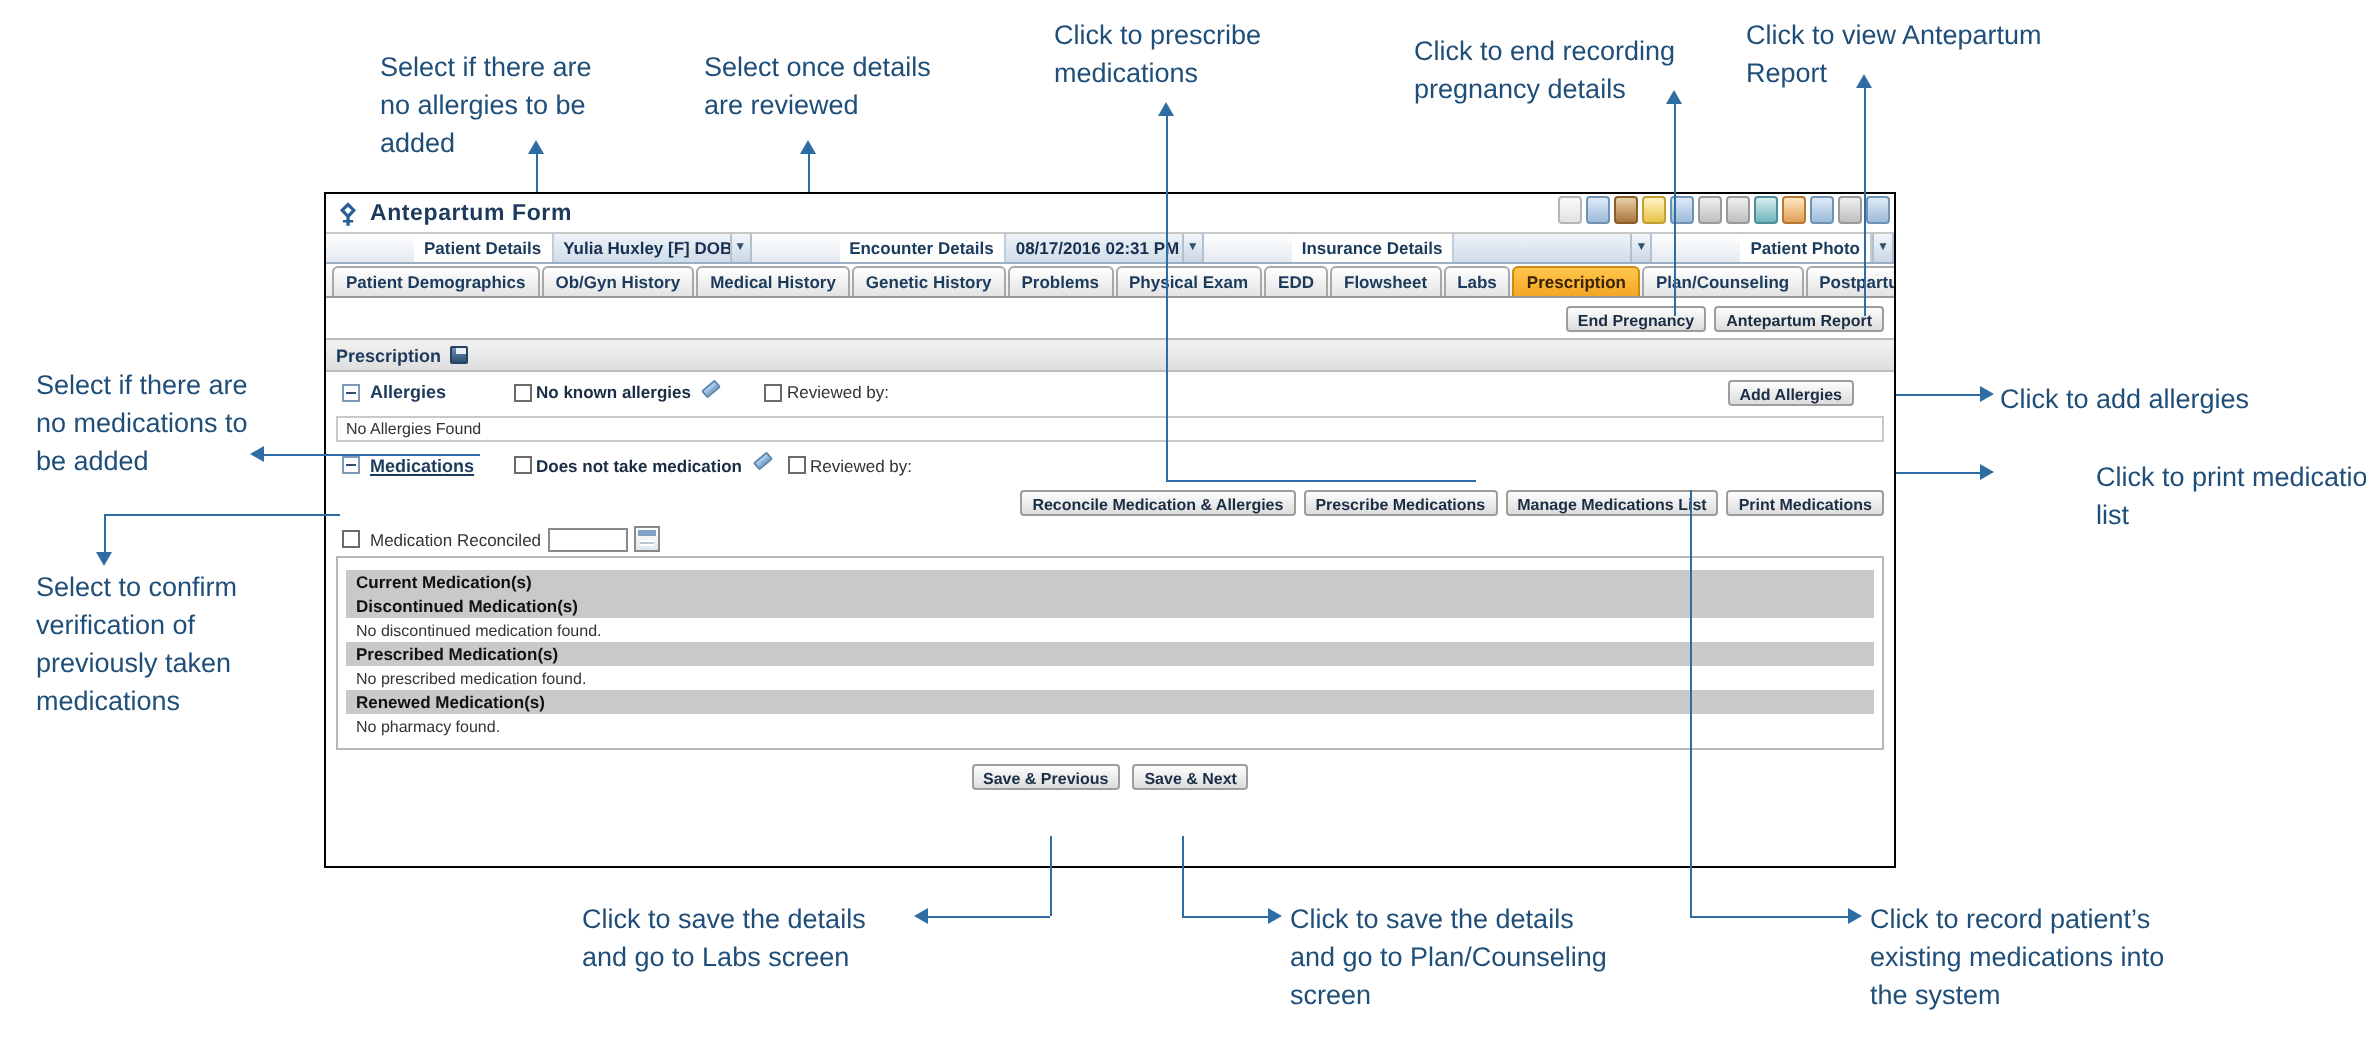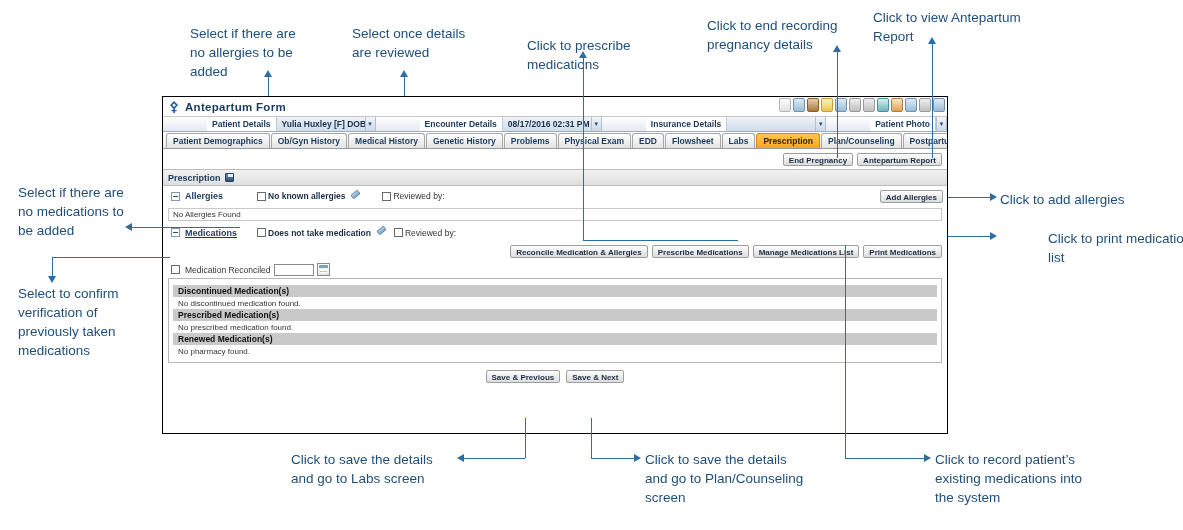--- a/index.html
+++ b/index.html
@@ -322,21 +322,21 @@
     <div class="row-line" style="height:20px;">
       <span class="collapse-box"></span>
       <span class="grp-label" style="width:72px;">Allergies</span>
       <span class="cb"></span>
       <span class="cb-text">No known allergies</span>
       <span class="pencil"></span>
       <span style="width:22px;"></span>
       <span class="cb"></span>
       <span class="cb-text norm">Reviewed by:</span>
       <span style="flex:1;"></span>
-      <button class="btn" style="margin-right:4px;">Add Allergies</button>
+      <button class="btn" style="margin-right:20px;">Add Allergies</button>
     </div>
 
     <div class="found-strip">No Allergies Found</div>
 
     <div class="row-line">
       <span class="collapse-box"></span>
       <span class="grp-label underlined" style="width:72px;">Medications</span>
       <span class="cb"></span>
       <span class="cb-text">Does not take medication</span>
       <span class="pencil"></span>
@@ -354,20 +354,21 @@
 
     <div class="recon-row">
       <span class="cb"></span>
       <span class="cb-text norm">Medication Reconciled</span>
       <span class="txtinput"></span>
       <span class="cal-btn"></span>
     </div>
 
 
     <div class="panel" id="med-panel">
+        <div class="grp-head">Current Medication(s)</div>
         <div class="grp-head">Discontinued Medication(s)</div>
         <div class="grp-empty">No discontinued medication found.</div>
         <div class="grp-head">Prescribed Medication(s)</div>
         <div class="grp-empty">No prescribed medication found.</div>
         <div class="grp-head">Renewed Medication(s)</div>
         <div class="grp-empty">No pharmacy found.</div>
       </div>
 
     <div class="footer-btns">
       <button class="btn">Save &amp; Previous</button>
@@ -380,21 +381,21 @@
 no allergies to be
 added</div>
 <div class="ann-line ann-v" style="left:268px; top:77px; height:19px;"></div>
 <div class="arrow arr-up" style="left:264px; top:70px;"></div>
 
 <div class="anno" style="left:352px; top:24px; width:135px;">Select once details
 are reviewed</div>
 <div class="ann-line ann-v" style="left:404px; top:77px; height:19px;"></div>
 <div class="arrow arr-up" style="left:400px; top:70px;"></div>
 
-<div class="anno" style="left:527px; top:8px; width:135px;margin-top:28px;">Click to prescribe
+<div class="anno" style="left:527px; top:8px; width:135px;">Click to prescribe
 medications</div>
 <div class="ann-line ann-v" style="left:583px; top:58px; height:182px;"></div>
 <div class="ann-line ann-h" style="left:583px; top:240px; width:155px;"></div>
 <div class="arrow arr-up" style="left:579px; top:51px;"></div>
 
 <div class="anno" style="left:707px; top:16px; width:150px;">Click to end recording
 pregnancy details</div>
 <div class="ann-line ann-v" style="left:837px; top:52px; height:106px;"></div>
 <div class="arrow arr-up" style="left:833px; top:45px;"></div>
 

